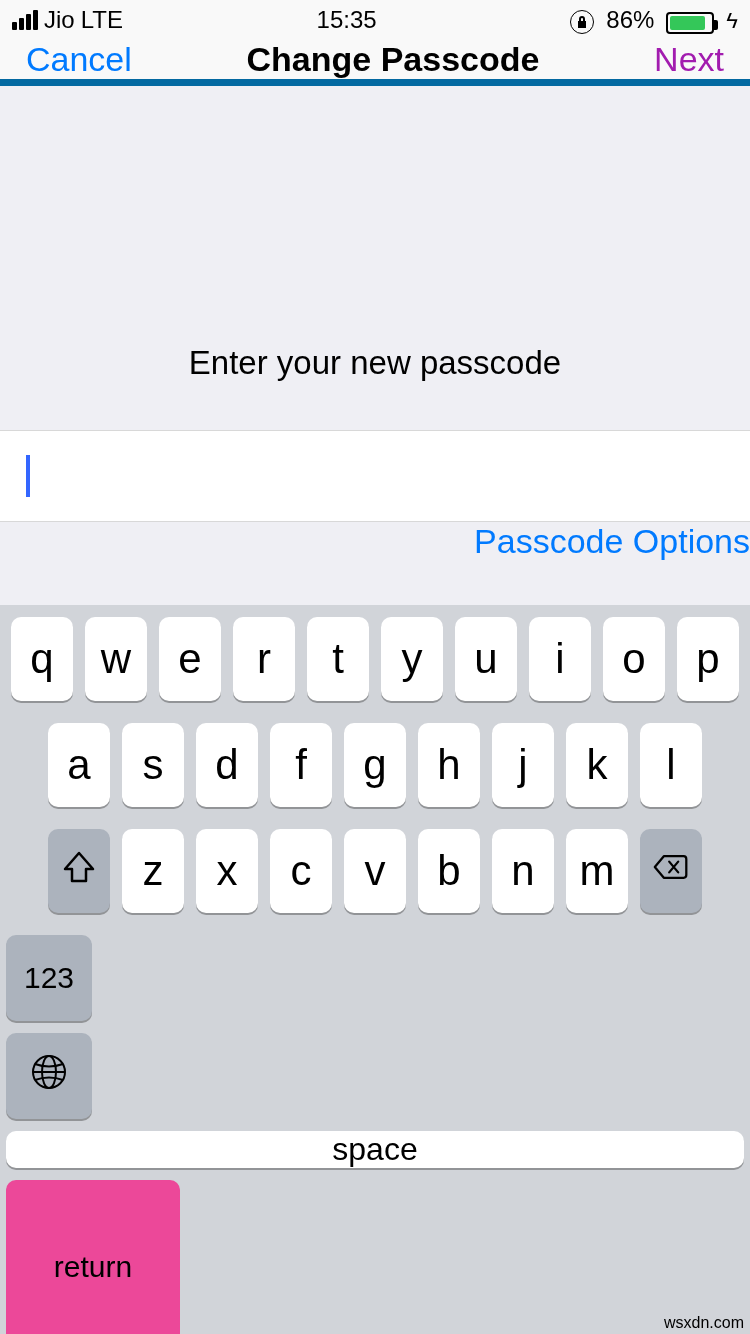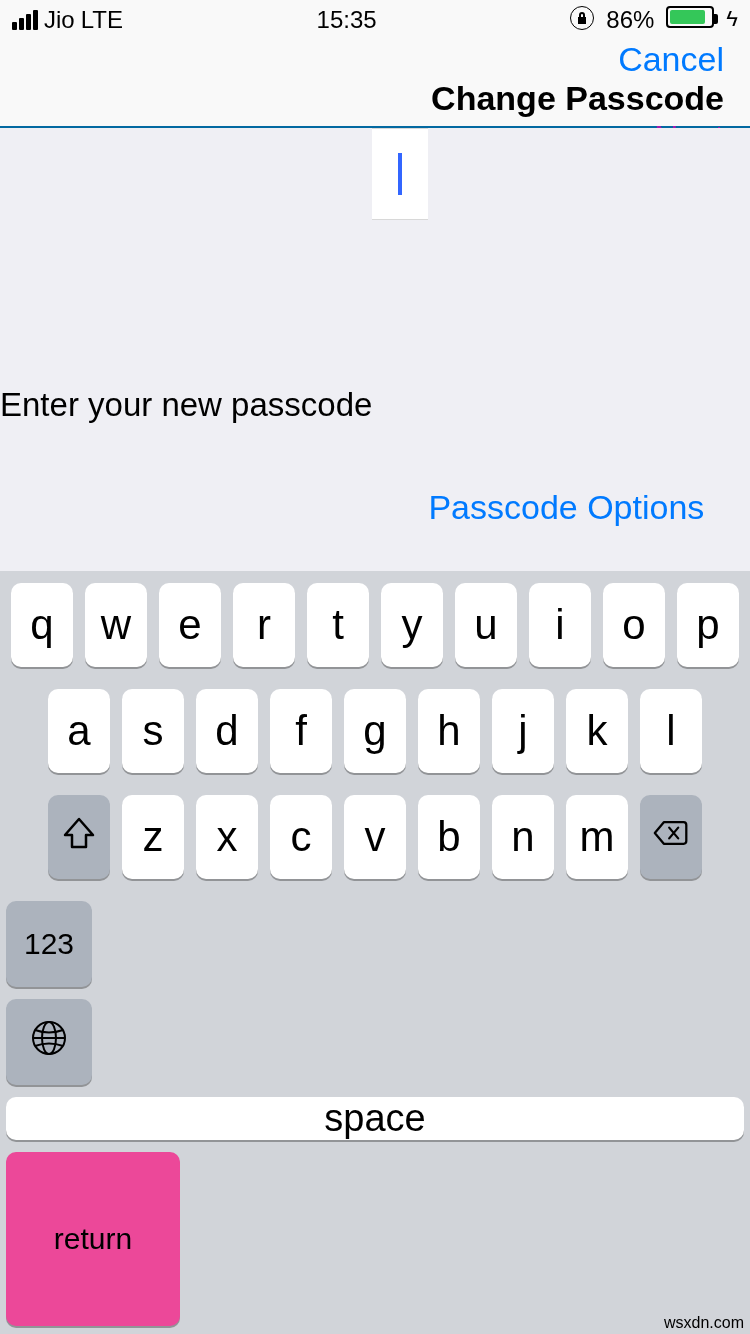--- a/index.html
+++ b/index.html
@@ -2,62 +2,62 @@
 <html><head>
 <meta charset="utf-8">
 <style>
 * { margin:0; padding:0; box-sizing:border-box; }
 html,body { width:750px; height:1334px; font-family:-apple-system, "Helvetica Neue", Arial, sans-serif; background:#efeff4; overflow:hidden; }
 .screen { width:750px; height:1334px; position:relative; display:flex; flex-direction:column; }
 
 
 .status-bar { height:40px; background:#f9f9f9; display:flex; align-items:center; justify-content:space-between; padding:15px 12px; font-size:24px; font-weight:500; color:#000; }
 .status-left { display:flex; align-items:center; gap:6px; }
-.status-right { display:flex; align-items:flex-start; gap:12px; }
+.status-right { display:flex; align-items:flex-end; gap:12px; }
 .signal-bars { display:flex; align-items:flex-end; gap:2px; }
 .signal-bars span { width:5px; background:#000; border-radius:1px; }
 .signal-bars span:nth-child(1){height:8px;}
 .signal-bars span:nth-child(2){height:12px;}
 .signal-bars span:nth-child(3){height:16px;}
 .signal-bars span:nth-child(4){height:20px;}
 .lock-circle { width:24px; height:24px; border:1.5px solid #000; border-radius:50%; display:flex; align-items:center; justify-content:center; font-size:14px; }
 .battery { width:48px; height:22px; border:2px solid #000; border-radius:4px; position:relative; padding:2px; }
 .battery::after { content:""; position:absolute; right:-6px; top:6px; width:4px; height:10px; background:#000; border-radius:0 2px 2px 0; }
 .battery-fill { background:#34c759; height:100%; width:86%; border-radius:2px; }
 .bolt { font-size:22px; }
 
 
-.nav-bar { height:88px; background:#f9f9f9; border-bottom:2px solid #0369a1; display:flex; align-items:flex-end; justify-content:space-between; padding:0 26px;flex-direction:column; }
+.nav-bar { height:88px; background:#f9f9f9; border-bottom:7px solid #0369a1; display:flex; align-items:flex-start; justify-content:space-between; padding:0 26px; }
 .nav-left { color:#007aff; font-size:34px; }
 .nav-title { font-size:34px; font-weight:700; color:#000; }
 .nav-right { color:#a21caf; font-size:34px; }
 
 
-.content { flex:1; display:flex; flex-direction:row; background:#efeff4; }
+.content { flex:1; display:flex; flex-direction:column; background:#efeff4; }
 .prompt { text-align:center; font-size:33px; color:#000; padding-top:258px; padding-bottom:48px; }
 .input-area { background:#fff; border-top:1px solid #d8d8d8; border-bottom:1px solid #d8d8d8; height:92px; display:flex; align-items:center; padding:0 26px; }
 .cursor { width:4px; height:42px; background:#3366ff; animation:blink 1s step-start infinite; }
 @keyframes blink { 50% { opacity:0; } }
 .options-link { text-align:right; color:#007aff; font-size:34px; margin-top:auto; margin-bottom:44px; }
 
 
 .keyboard { background:#d1d4d9; padding:12px 6px 8px 6px; }
 .kb-row { display:flex; justify-content:center; gap:12px; margin-bottom:22px; }
 .kb-row:last-child { margin-bottom:0; }
 .key { background:#fff; border-radius:10px; height:84px; display:flex; align-items:center; justify-content:center; font-size:42px; color:#000; box-shadow:0 2px 0 rgba(0,0,0,0.3); flex:1; }
 .key-row1 .key { width:62px; flex:0 0 62px; }
 .key-row2 { padding:0 36px; }
 .key-row2 .key { width:62px; flex:0 0 62px; }
 .key-row3 .key { width:62px; flex:0 0 62px; }
 .key-fn { background:#acb3bd; width:86px; flex:0 0 86px; }
 .key-fn svg { width:36px; height:36px; }
 .kb-row4 { gap:12px; margin-top:0;flex-direction:column; }
 .key-123 { background:#acb3bd; width:86px; flex:0 0 86px; font-size:30px; }
 .key-globe { background:#acb3bd; width:86px; flex:0 0 86px; font-size:38px; }
-.key-space { flex:1; font-size:38px; }
+.key-space { flex:1; font-size:32px; }
 .key-return { background:#ec4899; width:174px; flex:0 0 174px; font-size:30px; }
 
 .watermark { position:absolute; bottom:2px; right:6px; font-size:16px; color:#000000; }
 </style>
 </head>
 <body>
 
 <div class="screen">
 
   <div class="status-bar">

